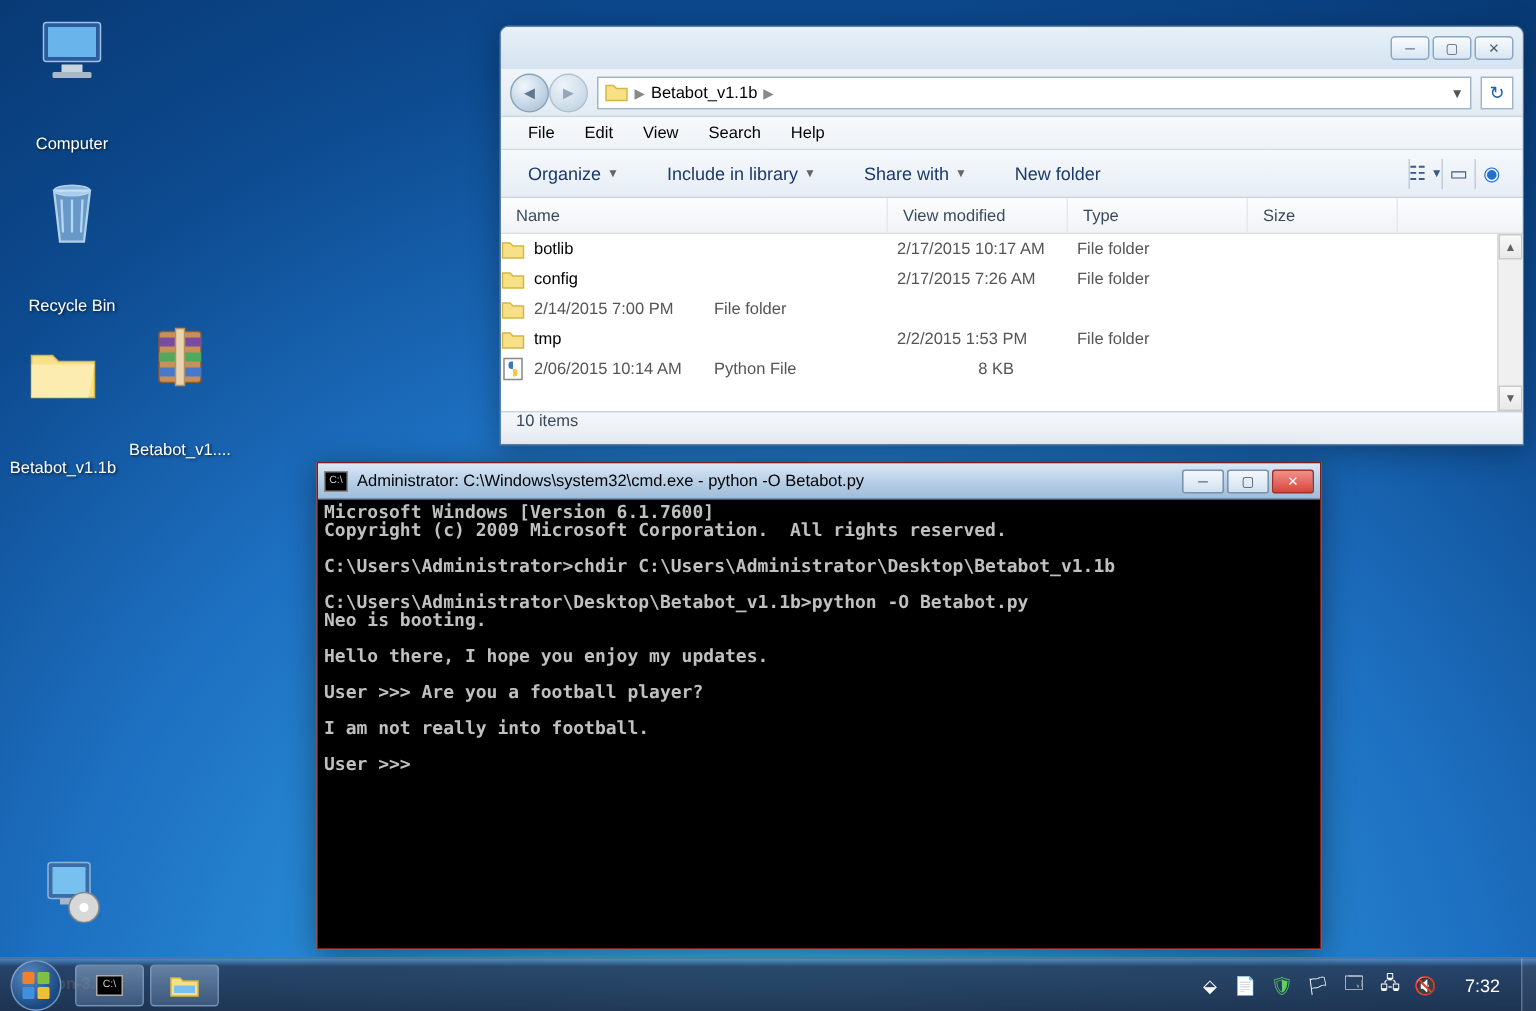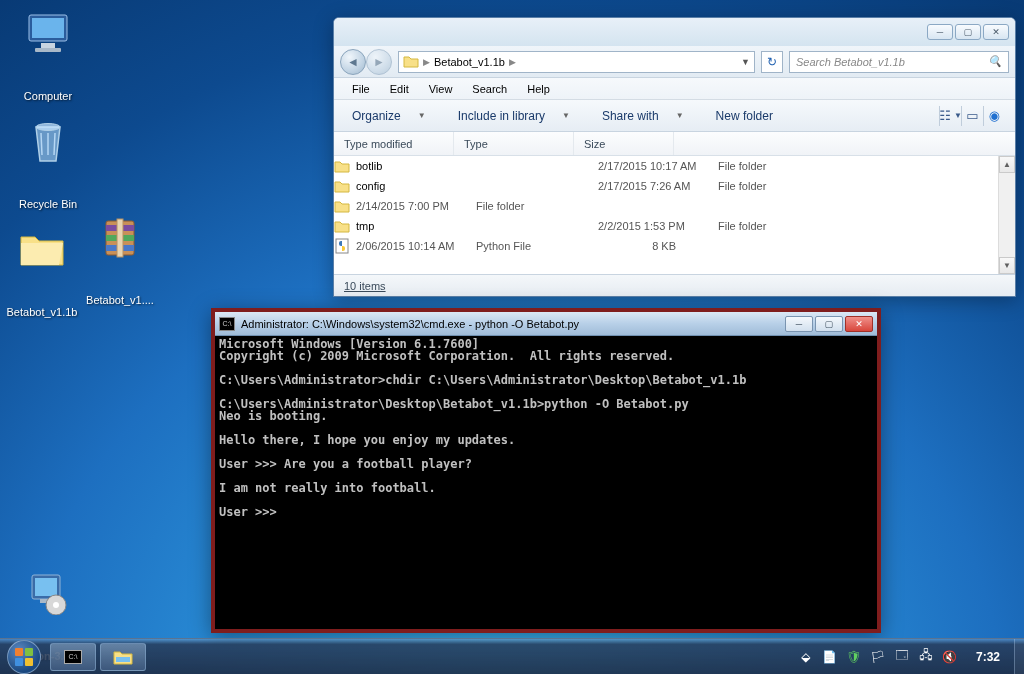--- a/index.html
+++ b/index.html
@@ -19,59 +19,59 @@
 .nav-btns { display: flex; gap: 0; }
 .nav-btn { width: 26px; height: 26px; border-radius: 50%; background: radial-gradient(circle at 35% 30%, #f0f6fb, #c2d4e4 60%, #9fb8cc); border: 1px solid #8aa4bc; display: flex; align-items: center; justify-content: center; color: #5e7890; font-size: 12px; cursor: pointer; }
 .addr-field { flex: 1; height: 22px; border: 1px solid #a0b4c8; background: #fff; display: flex; align-items: center; padding: 0 4px; font-size: 11px; gap: 4px; }
 .addr-field .crumb { color: #000; }
 .addr-field .sep { color: #888; font-size: 9px; }
 .refresh-btn { width: 22px; height: 22px; border: 1px solid #a0b4c8; background: #fff; color: #2060b0; display: flex; align-items: center; justify-content: center; font-size: 12px; cursor: pointer; }
 .search-field { width: 220px; height: 22px; border: 1px solid #a0b4c8; background: #fff; padding: 0 6px; font-size: 11px; font-style: italic; color: #888; display: flex; align-items: center; justify-content: space-between; }
 .exp-menubar { height: 22px; background: linear-gradient(to bottom, #f6f9fc, #eef3f8); display: flex; align-items: center; padding: 0 8px; font-size: 11px; gap: 0; border-bottom: 1px solid #d4dce4; }
 .menu-item { padding: 2px 10px; cursor: pointer; }
 .exp-toolbar { height: 32px; background: linear-gradient(to bottom, #f6f9fc, #e6edf4); display: flex; align-items: center; padding: 0 10px; font-size: 12px; color: #1a3a6a; border-bottom: 1px solid #c8d4e0; }
-.toolbar-item { padding: 4px 8px; cursor: pointer; display: flex; align-items: center; gap: 17px; }
+.toolbar-item { padding: 4px 8px; cursor: pointer; display: flex; align-items: center; gap: 4px; }
 .toolbar-spacer { flex: 1; }
 .toolbar-icon { width: 22px; height: 20px; border-left: 1px solid #c0cddb; display:flex; align-items:center; justify-content:center; color:#3a5a8a; font-size:13px; cursor:pointer; padding: 0 6px; }
 .exp-columns { height: 24px; background: linear-gradient(to bottom, #fcfdfe, #f0f3f7); display: flex; align-items: center; font-size: 11px; color: #3a4a5a; border-bottom: 1px solid #d8e0e8; }
 .col-h { padding: 0 10px; border-right: 1px solid #e4e9ee; height: 100%; display: flex; align-items: center; }
 .col-name { width: 258px; }
 .col-date { width: 120px; }
 .col-type { width: 120px; }
 .col-size { width: 100px; }
 .exp-list { flex: 1; background: #fff; overflow-y: auto; font-size: 11px; position: relative; }
 .list-row { display: flex; align-items: center; height: 20px; cursor: pointer; }
 .file-icon { width: 16px; height: 16px; margin-right: 6px; display: flex; align-items: center; justify-content: center; font-size: 12px; }
 .cell-name { width: 242px; color: #000; }
 .cell-date { width: 120px; color: #555; }
 .cell-type { width: 120px; color: #555; }
 .cell-size { width: 80px; color: #555; text-align: right; }
-.exp-status { height: 22px; background: linear-gradient(to bottom, #f4f7fa, #e6ecf2); border-top: 1px solid #c8d4e0; padding: 0 10px; font-size: 11px; color: #3a4a5a; display: flex; align-items: center; text-decoration: underline; }
+.exp-status { height: 22px; background: linear-gradient(to bottom, #f4f7fa, #e6ecf2); border-top: 1px solid #c8d4e0; padding: 0 10px; font-size: 11px; color: #3a4a5a; display: flex; align-items: flex-start; }
 .exp-scroll { position: absolute; right: 0; top: 0; bottom: 0; width: 17px; background: #f0f0f0; border-left: 1px solid #dcdcdc; }
 .exp-scroll .arrow { height: 17px; background: linear-gradient(#f8f8f8,#e8e8e8); border: 1px solid #cacaca; font-size: 8px; display:flex; align-items:center; justify-content:center; color:#606060; }
 .exp-scroll .arrow.down { position:absolute; bottom:0; left:0; right:0; }
 
 
-.cmd { position: absolute; left: 211px; top: 308px; width: 670px; height: 325px; border: 4px solid #7f1d1d; background: #fdba74; box-shadow: 0 4px 20px rgba(0,0,0,0.4); display: flex; flex-direction: column; }
+.cmd { position: absolute; left: 211px; top: 308px; width: 670px; height: 325px; border: 1px solid #7f1d1d; background: #fdba74; box-shadow: 0 4px 20px rgba(0,0,0,0.4); display: flex; flex-direction: column; }
 .cmd-titlebar { height: 24px; background: linear-gradient(to bottom, #dbe8f5 0%, #b8d0e8 50%, #a0bcd8 100%); display: flex; align-items: center; padding: 0 4px; border-bottom: 1px solid #7090b0; }
 .cmd-icon { width: 16px; height: 14px; background: #000; border: 1px solid #888; margin-right: 6px; font-size: 7px; color: #ccc; display:flex; align-items:center; justify-content:center; }
 .cmd-title { flex: 1; font-size: 11px; color: #000; }
 .cmd-btns { display: flex; gap: 2px; }
 .cmd-btn { width: 28px; height: 16px; border: 1px solid #7a94b0; border-radius: 2px; background: linear-gradient(to bottom, #f4f8fc, #d2e0ee); font-size: 9px; display:flex; align-items:center; justify-content:center; cursor:pointer; color:#3a4a5a; }
 .cmd-btn.close { background: linear-gradient(to bottom, #f0908a, #d8463c); color:#fff; border-color:#a03028; }
 .cmd-body { flex: 1; background: #000; color: #c0c0c0; font-family: "Lucida Console", "Consolas", monospace; font-size: 12px; line-height: 1; padding: 2px 4px; white-space: pre; overflow: hidden; font-weight: bold; letter-spacing: 0px; }
 
 
 .taskbar { position: absolute; bottom: 0; left: 0; right: 0; height: 36px; background: linear-gradient(to bottom, rgba(120,160,200,0.5) 0%, rgba(40,60,90,0.85) 15%, rgba(30,45,70,0.9) 100%); border-top: 1px solid rgba(180,210,240,0.4); display: flex; align-items: center; }
 .start-orb { width: 48px; height: 36px; display: flex; align-items: center; justify-content: center; cursor: pointer; }
 .orb-circle { width: 34px; height: 34px; border-radius: 50%; background: radial-gradient(circle at 35% 30%, #5a88c0, #1a4880 70%); border: 1px solid rgba(200,220,240,0.5); position: relative; overflow: hidden; display:flex; align-items:center; justify-content:center; }
 .task-item { width: 46px; height: 28px; margin: 0 2px; background: linear-gradient(to bottom, rgba(160,190,220,0.5), rgba(80,110,150,0.6)); border: 1px solid rgba(140,175,210,0.55); border-radius: 3px; display: flex; align-items: center; justify-content: center; cursor: pointer; font-size: 15px; }
 .tray { margin-left: auto; display: flex; align-items: center; padding-right: 4px; gap: 8px; color: #fff; font-size: 11px; }
 .tray-icon { width: 16px; height: 16px; display:flex; align-items:center; justify-content:center; font-size: 12px; cursor: pointer; }
-.clock { padding: 0 10px; font-size: 12px; font-weight: bold; }
+.clock { padding: 0 10px; font-size: 12px; }
 .show-desktop { width: 10px; height: 36px; border-left: 1px solid rgba(180,210,240,0.35); background: rgba(255,255,255,0.05); cursor: pointer; }
 
 
 .folder-svg { width:16px; height:13px; }
 </style>
 </head>
 <body>
 
 <div class="desktop-icon" style="left:10px; top:10px;">
   <div class="icon-img">
@@ -147,24 +147,20 @@
       <svg class="folder-svg" viewBox="0 0 16 13">
           <path d="M1 2 L6 2 L8 4 L15 4 L15 12 L1 12 Z" fill="#f8e088" stroke="#d4b840"></path>
         </svg>
       <span class="sep">▶</span>
       <span class="crumb">Betabot_v1.1b</span>
       <span class="sep">▶</span>
       <span style="flex:1"></span>
       <span style="color:#555; font-size:9px;">▼</span>
     </div>
     <div class="refresh-btn">↻</div>
-    <div class="search-field">
-      <span>Search Betabot_v1.1b</span>
-      <span style="color:#4080d0;">🔍</span>
-    </div>
   </div>
   <div class="exp-menubar">
     <div class="menu-item">File</div>
     <div class="menu-item">Edit</div>
     <div class="menu-item">View</div>
     <div class="menu-item">Search</div>
     <div class="menu-item">Help</div>
   </div>
   <div class="exp-toolbar">
     <div class="toolbar-item">
@@ -182,21 +178,22 @@
         <span style="font-size:8px;color:#666;">▼</span>
       </div>
     <div style="width:16px;"></div>
     <div class="toolbar-item">New folder</div>
     <div class="toolbar-spacer"></div>
     <div class="toolbar-icon">☷ <span style="font-size:8px;margin-left:3px;">▼</span></div>
     <div class="toolbar-icon">▭</div>
     <div class="toolbar-icon" style="color:#2070d0;">◉</div>
   </div>
   <div class="exp-columns">
-    <div class="col-h col-date">Type modified</div>
+    <div class="col-h col-name">Name</div>
+    <div class="col-h col-date">View modified</div>
     <div class="col-h col-type">Type</div>
     <div class="col-h col-size">Size</div>
   </div>
   <div class="exp-list" id="file-list">
     <div class="list-row">
         <div class="file-icon">
           <svg class="folder-svg" viewBox="0 0 16 13">
             <path d="M1 2 L6 2 L8 4 L15 4 L15 12 L1 12 Z" fill="#f8e088" stroke="#d4b840"></path>
           </svg>
         </div>

